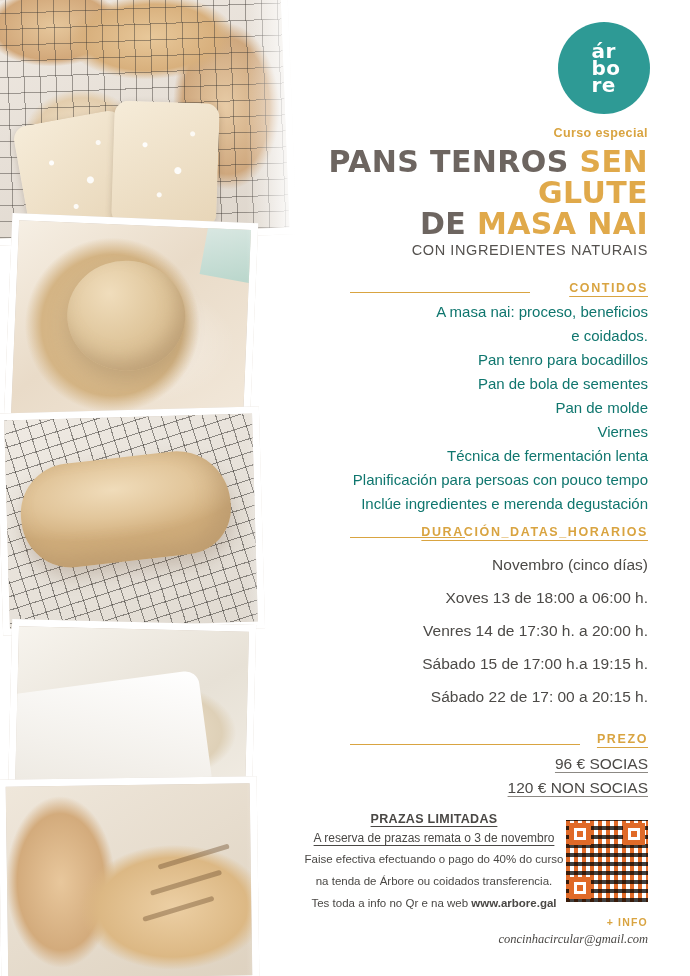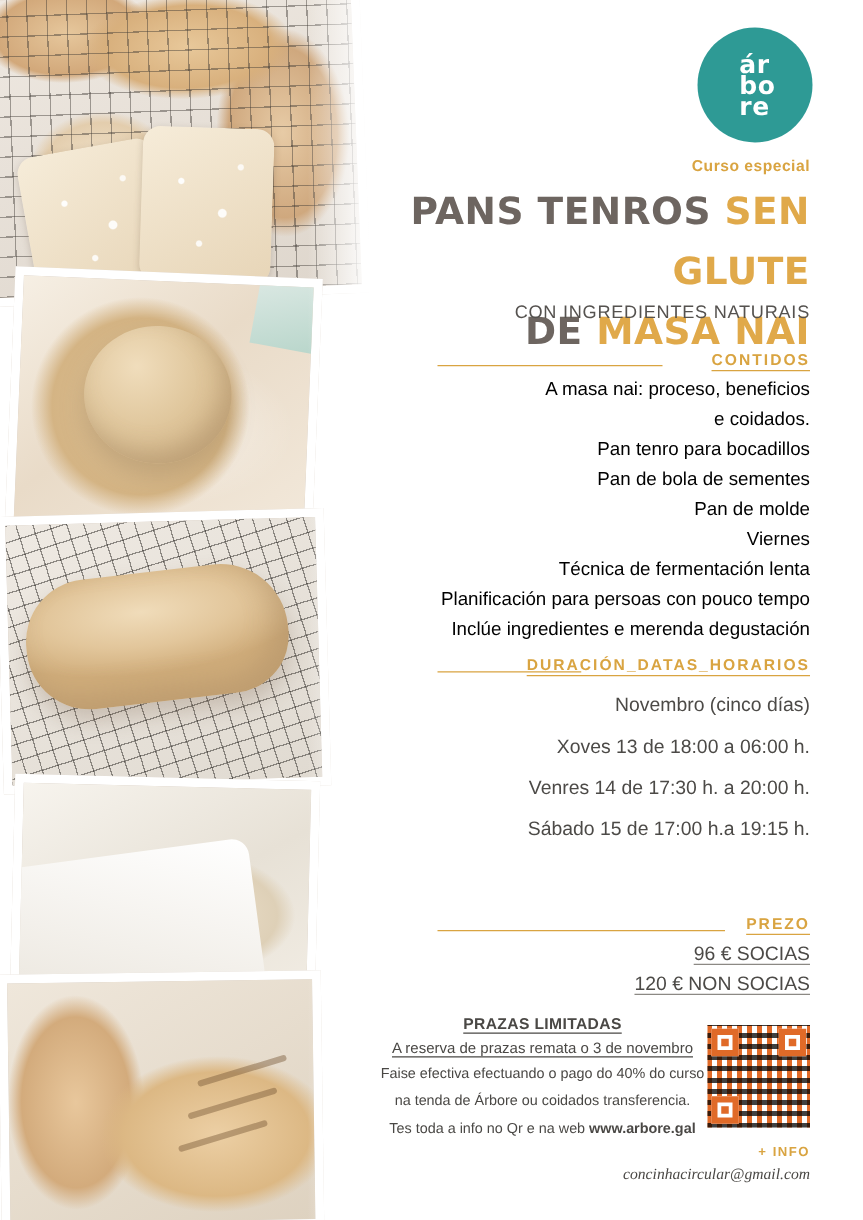--- a/index.html
+++ b/index.html
@@ -239,21 +239,21 @@
 
   h1.title {
     position: absolute;
     right: 42px;
     top: 146px;
     width: 330px;
     margin: 0;
     font-family: "DejaVu Sans", sans-serif;
     font-weight: bold;
     font-size: 30px;
-    line-height: 48px;
+    line-height: 31px;
     letter-spacing: 0.4px;
     text-align: right;
     color: #6d6560;
     text-transform: uppercase;
   }
   h1.title .accent { color: #e0a94a; }
   h1.title .l2 { display: block; }
 
   .subtitle {
     position: absolute;
@@ -283,21 +283,21 @@
   }
 
   .list {
     position: absolute;
     right: 42px;
     width: 340px;
     margin: 0;
     padding: 0;
     list-style: none;
     text-align: right;
-    color: #000000;
+    color: #0f766e;
   }
   .list li {
     font-size: 15px;
     line-height: 24px;
   }
 
   .dates {
     position: absolute;
     right: 42px;
     width: 340px;
@@ -487,20 +487,21 @@
       <li>Inclúe ingredientes e merenda degustación</li>
     </ul>
 
     <div class="sec-head" style="top:525px;">DURACIÓN_DATAS_HORARIOS</div>
     <div class="rule" style="left:50px; top:537px; width:115px;"></div>
     <ul class="dates" style="top:548px;">
       <li>Novembro (cinco días)</li>
       <li>Xoves 13 de 18:00 a 06:00 h.</li>
       <li>Venres 14 de 17:30 h. a 20:00 h.</li>
       <li>Sábado 15 de 17:00 h.a 19:15 h.</li>
+      <li>Sábado 22 de 17: 00 a 20:15 h.</li>
     </ul>
 
     <div class="sec-head" style="top:732px;">PREZO</div>
     <div class="rule" style="left:50px; top:744px; width:230px;"></div>
     <ul class="prices" style="top:752px;">
       <li>96 € SOCIAS</li>
       <li>120 € NON SOCIAS</li>
     </ul>
 
     <div class="booking">

